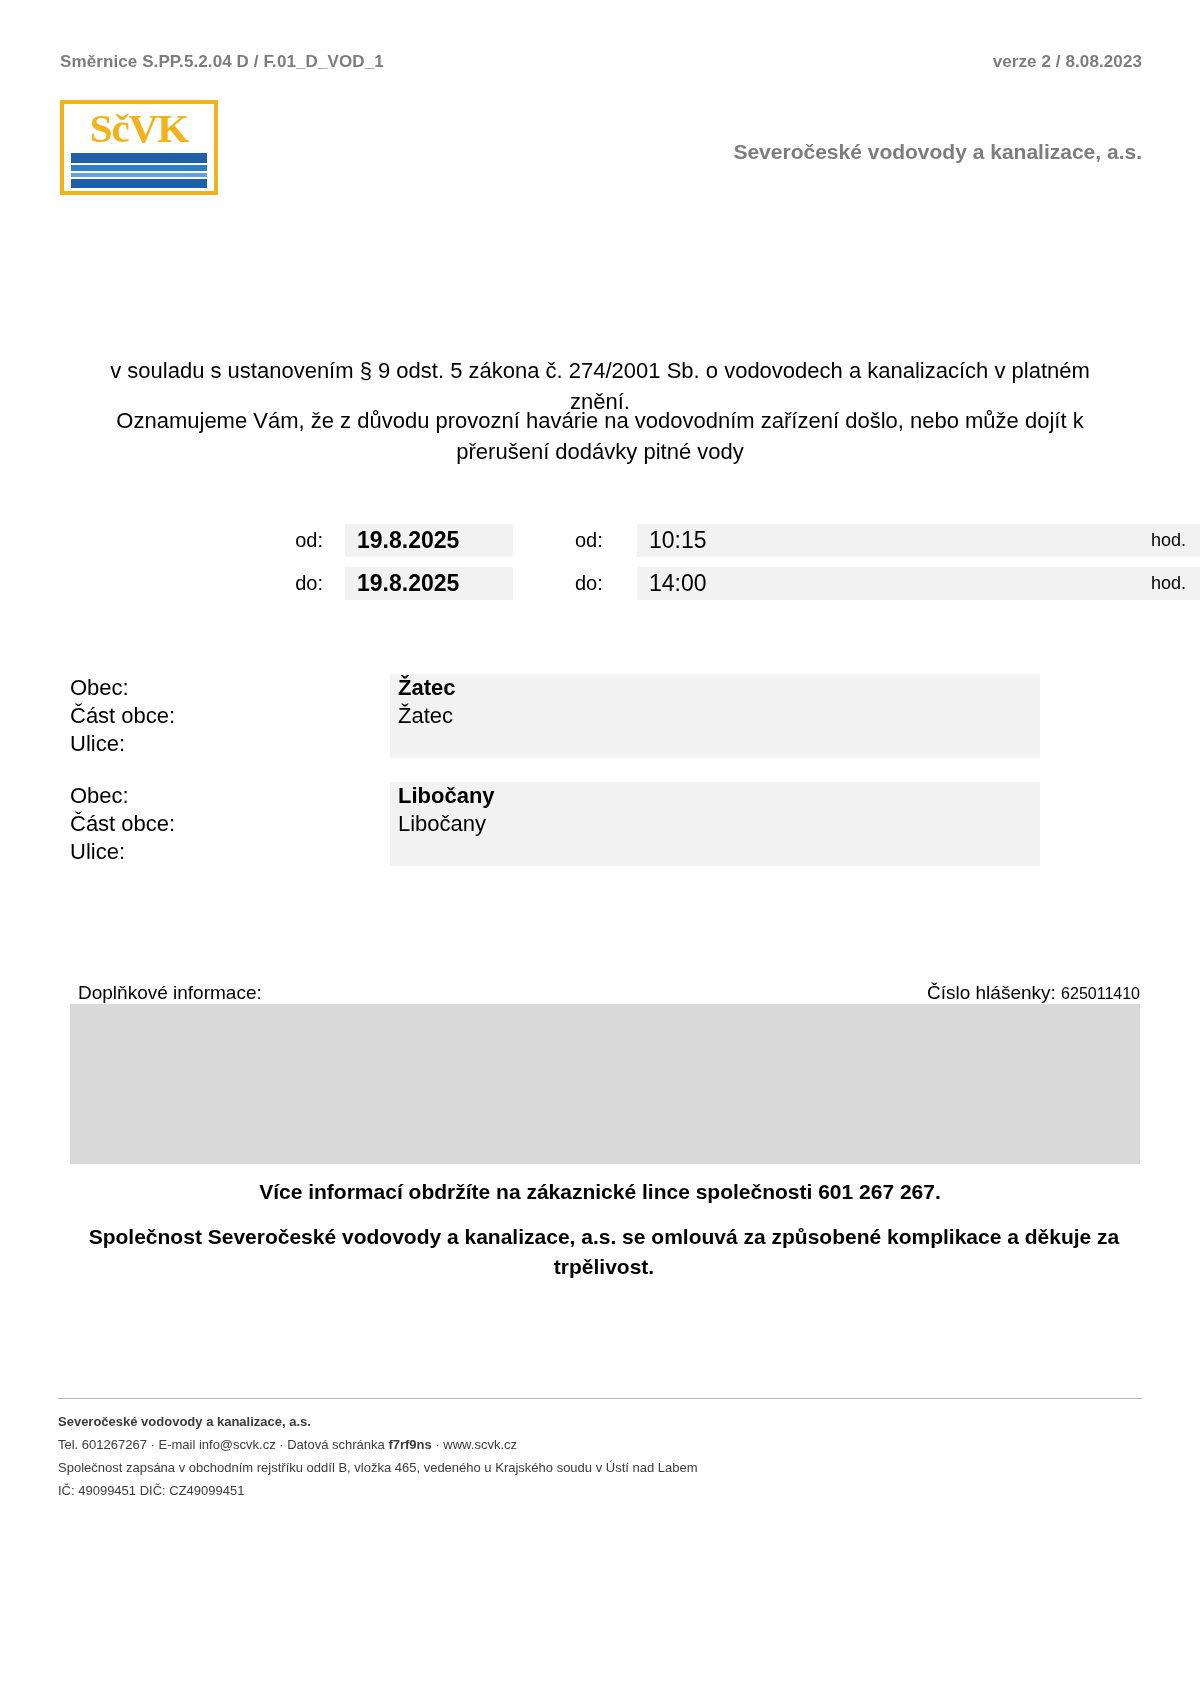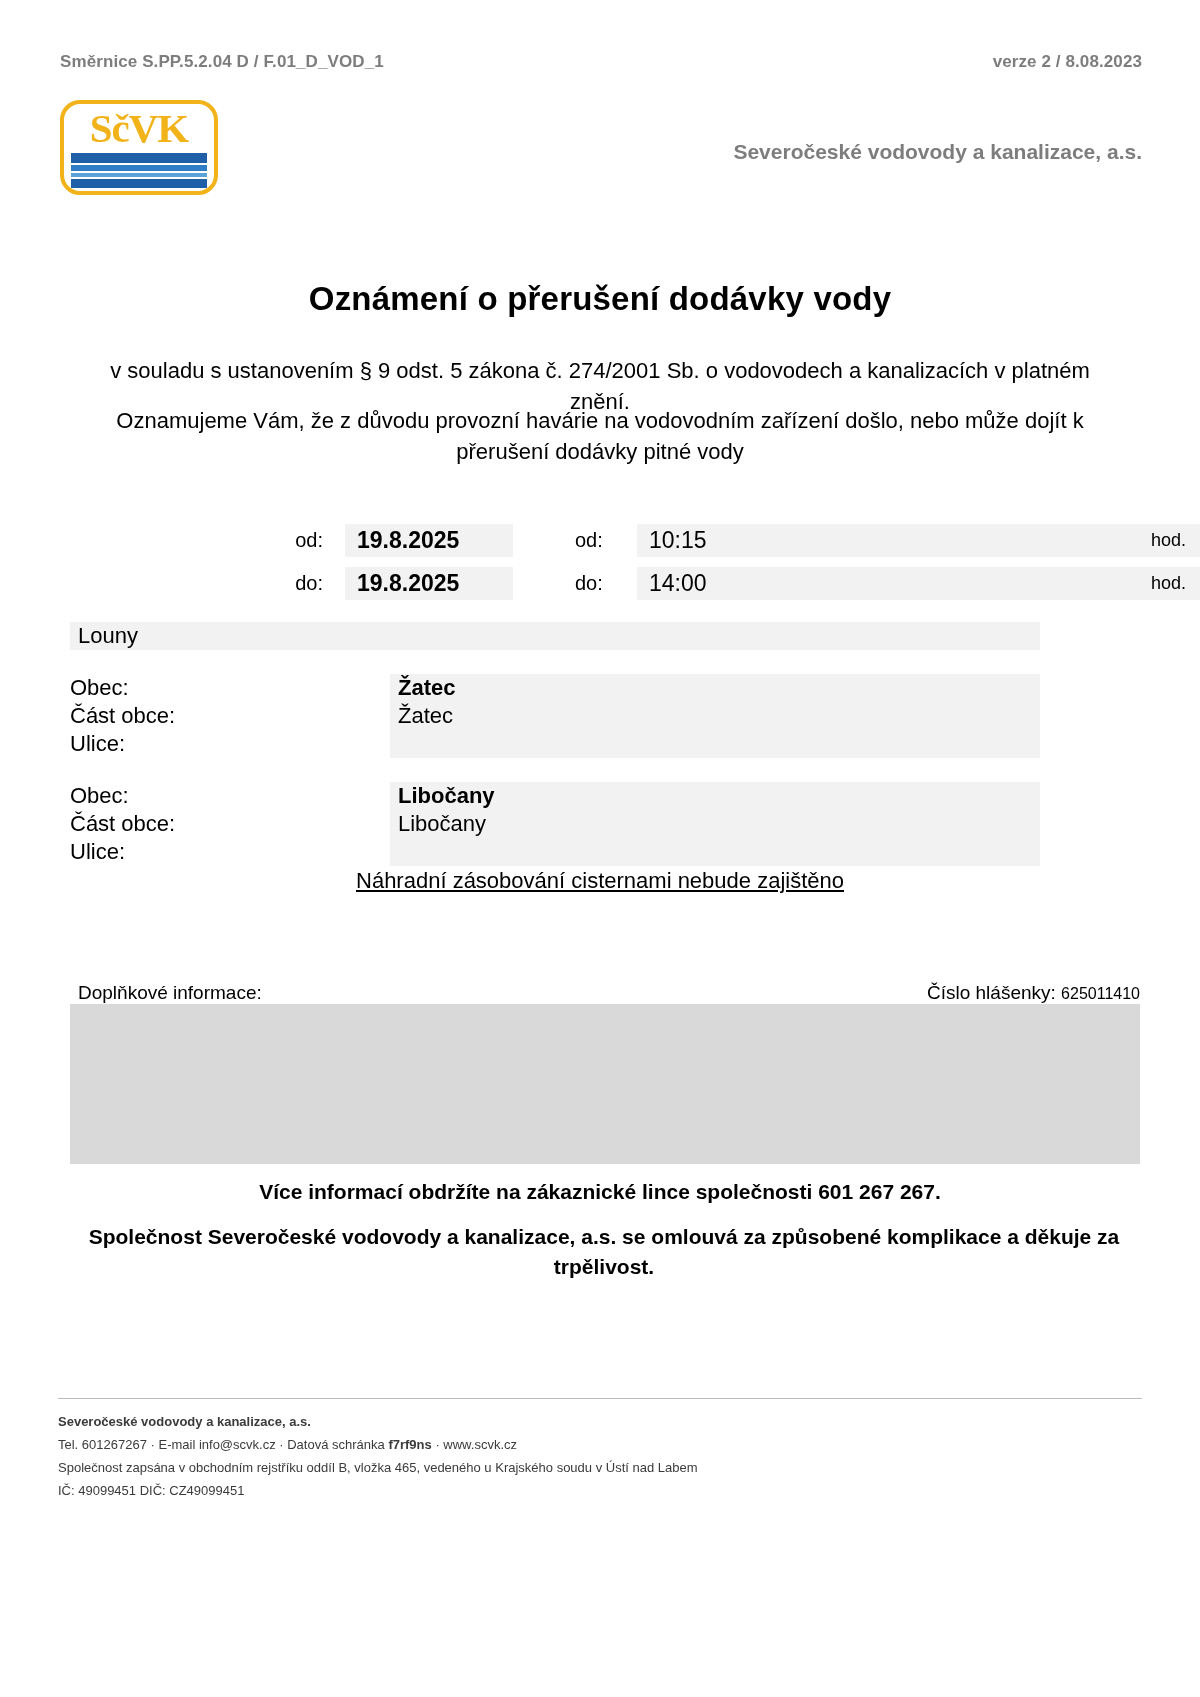--- a/index.html
+++ b/index.html
@@ -27,21 +27,21 @@
 
   
   .brand-row {
     position: absolute;
     top: 100px; left: 60px; right: 58px;
     display: flex; align-items: flex-start; justify-content: space-between;
   }
   .logo {
     width: 158px; height: 95px;
     border: 4px solid #f2b31a;
-    border-radius: 20px;
+    border-radius: 1px;
     background: #ffffff;
     display: flex; flex-direction: column;
     padding: 5px 7px 6px 7px;
     overflow: hidden;
   }
   .logo-word {
     flex: 0 0 auto;
     font-family: "Liberation Serif", serif;
     font-weight: bold;
     font-size: 41px;
@@ -171,21 +171,20 @@
       <div class="logo-bars">
         <div class="bar-thick"></div>
         <div class="bar-mid"></div>
         <div class="bar-thin"></div>
         <div class="bar-thick2"></div>
       </div>
     </div>
     <div class="company-name">Severočeské vodovody a kanalizace, a.s.</div>
   </div>
 
-  <div class="doc-title">Oznámení o přerušení dodávky vody</div>
 
   <div class="para para-law">v souladu s ustanovením § 9 odst. 5 zákona č. 274/2001 Sb. o vodovodech a kanalizacích v platném znění.</div>
   <div class="para para-notice">Oznamujeme Vám, že z důvodu provozní havárie na vodovodním zařízení došlo, nebo může dojít k přerušení dodávky pitné vody</div>
 
   <div class="dt-block">
     <div class="dt-row">
       <div class="dt-lbl">od:</div>
       <div class="dt-date">19.8.2025</div>
       <div class="dt-gap"></div>
       <div class="dt-lbl2">od:</div>
@@ -201,21 +200,20 @@
       <div class="dt-lbl2">do:</div>
       <div class="dt-time">
         <span>14:00</span>
         <span class="dt-unit">hod.</span>
       </div>
     </div>
   </div>
 
   <div class="fields">
     <div class="f-row">
-      <div class="f-val">Louny</div>
     </div>
 
     <div class="f-spacer"></div>
 
     <div class="f-row">
       <div class="f-lbl">Obec:</div>
       <div class="f-val bold">Žatec</div>
     </div>
     <div class="f-row">
       <div class="f-lbl">Část obce:</div>
@@ -235,21 +233,20 @@
     <div class="f-row">
       <div class="f-lbl">Část obce:</div>
       <div class="f-val">Libočany</div>
     </div>
     <div class="f-row">
       <div class="f-lbl">Ulice:</div>
       <div class="f-val"></div>
     </div>
   </div>
 
-  <div class="cistern">Náhradní zásobování cisternami nebude zajištěno</div>
 
   <div class="addl-labels">
     <span class="addl-left">Doplňkové informace:</span>
     <span class="addl-right">
       <span>Číslo hlášenky:</span>
       <span class="num">625011410</span>
     </span>
   </div>
   <div class="addl-box"></div>
 

